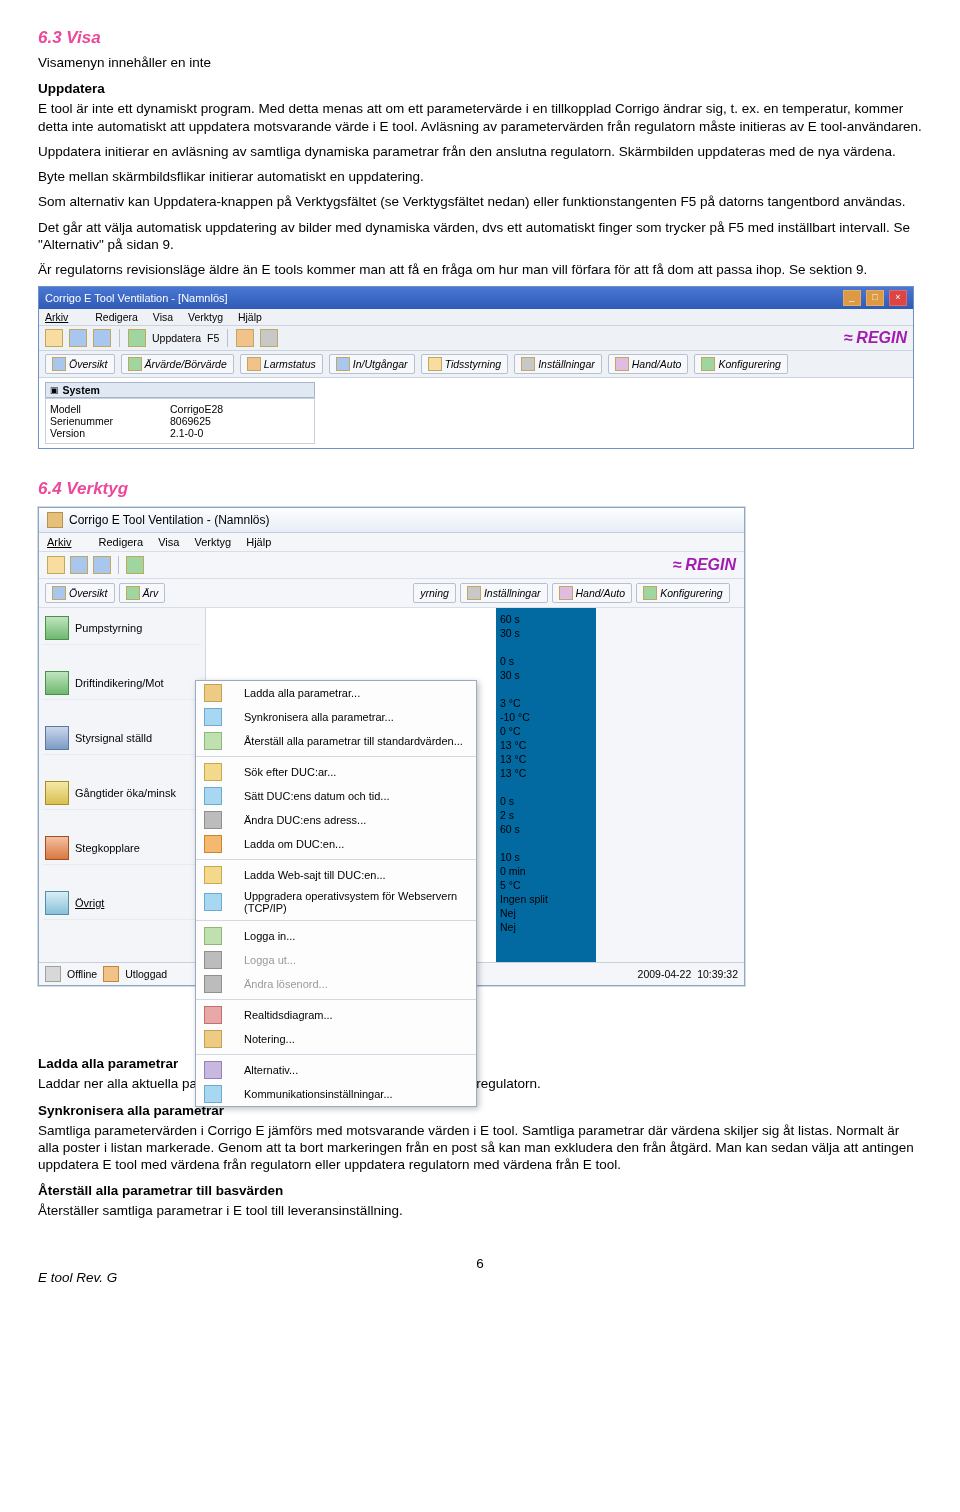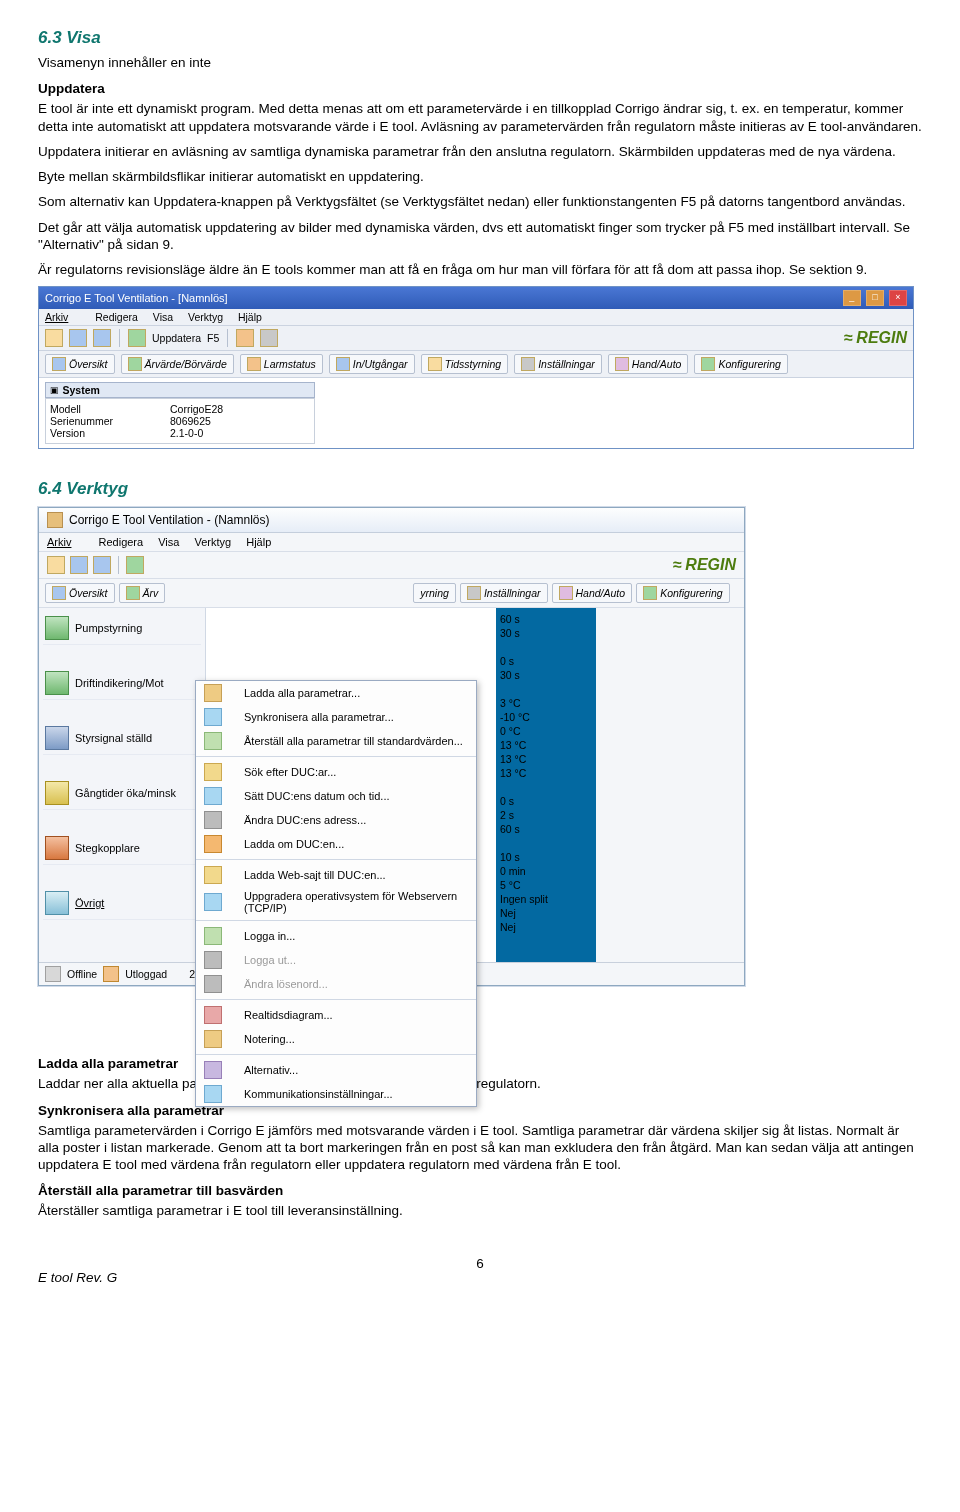--- a/index.html
+++ b/index.html
@@ -6,21 +6,21 @@
     font-family: Arial, Helvetica, sans-serif;
     font-size: 13.5px;
     color: #000;
     background: #fff;
     margin: 0;
     padding: 28px 38px 20px 38px;
     width: 960px;
     box-sizing: border-box;
   }
   h2 {
-    color: #0f766e;
+    color: #ec4899;
     font-style: italic;
     font-weight: bold;
     font-size: 17px;
     margin: 0 0 6px 0;
   }
   .subhead {
     font-weight: bold;
     margin: 10px 0 2px 0;
   }
   p { margin: 4px 0 8px 0; line-height: 1.28; }
@@ -52,21 +52,21 @@
   .u { text-decoration: underline; }
   .toolbar1 { background:#eef1f6; padding:3px 6px; display:flex; align-items:center; gap:6px; border-bottom:1px solid #cbd3e0;}
   .tbic { display:inline-block; width:16px; height:16px; background:#f9dca0; border:1px solid #c0a860;}
   .tbic.g{background:#9fd69f;}
   .tbic.b{background:#a8c6ee;}
   .tbic.o{background:#f3c28a;}
   .tbic.gr{background:#c8c8c8;}
   .tbic.p{background:#e0bce0;}
   .sep{width:1px;height:18px;background:#b6c0d0;margin:0 2px;}
   .logo {
-    margin-left:auto; color:#4d7c0f; font-weight:bold; font-style:italic; font-size:16px;
+    margin-left:auto; color:#a21caf; font-weight:bold; font-style:italic; font-size:16px;
     display:flex; align-items:center; gap:4px;
   }
   .logo::before { content:"≈"; font-weight:bold; }
   .tabs1 { background:#eef1f6; padding:3px 6px; display:flex; gap:6px; border-bottom:1px solid #cbd3e0; flex-wrap:wrap;}
   .tab { display:inline-flex; align-items:center; gap:3px; padding:2px 6px; border:1px solid #b6c0d0; background:#f6f8fb; border-radius:2px;font-style:italic;}
   .content1 { background:#fff; padding:4px 6px; font-size:10.5px;}
   .content1 .grp { border:1px solid #c8d0dc; padding:4px; width:260px;}
   .content1 .row { display:flex;align-items:center; }
   .content1 .row .l{width:120px;}
   .boxhead{background:#e0e8f4;border:1px solid #a6b4cc;padding:1px 4px;display:flex;align-items:center;gap:4px;width:260px;}
@@ -111,21 +111,21 @@
   .side2 .sic{width:22px;height:22px;flex:0 0 22px;}
   .sic.c2{background:linear-gradient(#c0e4c0,#6fb86f);border:1px solid #4a904a;}
   .sic.c4{background:linear-gradient(#cad6ea,#7d9bc6);border:1px solid #5a78a0;}
   .sic.c5{background:linear-gradient(#f4e8a8,#d8c050);border:1px solid #a89020;}
   .sic.c6{background:linear-gradient(#f4c0a0,#d87840);border:1px solid #a05020;}
   .sic.c7{background:linear-gradient(#d8eef4,#88c0d8);border:1px solid #5090a8;}
   .mid2{width:290px;background:#fff;padding:4px 0;}
   .mid2 .line{padding:1px 10px;white-space:nowrap;font-size:10.5px;}
   .val2{width:100px;background:#0369a1;padding:4px 0;}
   .val2 .line{padding:1px 4px;font-size:10.5px;}
-  .status2{border-top:1px solid #c8d0dc;display:flex;align-items:center;gap:22px;padding:3px 6px;font-size:10.5px;}
+  .status2{border-top:1px solid #c8d0dc;display:flex;align-items:center;gap:22px;padding:3px 6px;font-size:10.5px;justify-content:space-between;}
   .stic{width:14px;height:14px;background:#d8d8d8;border:1px solid #a0a0a0;}
   .footer{position:relative;margin-top:36px;}
   .footer .pn{position:absolute;left:50%;transform:translateX(-50%);}
   .footer .fn{font-style:italic;}
   .s2wrap{position:relative;width:705px;}
   .tabs2{padding:4px 6px;display:flex;gap:4px;flex-wrap:wrap;border-bottom:1px solid #d8dee8;}
   .tabs2 .tab{font-size:10.5px;}
   .disabled{color:#9a9a9a;}
 </style>
 </head>

